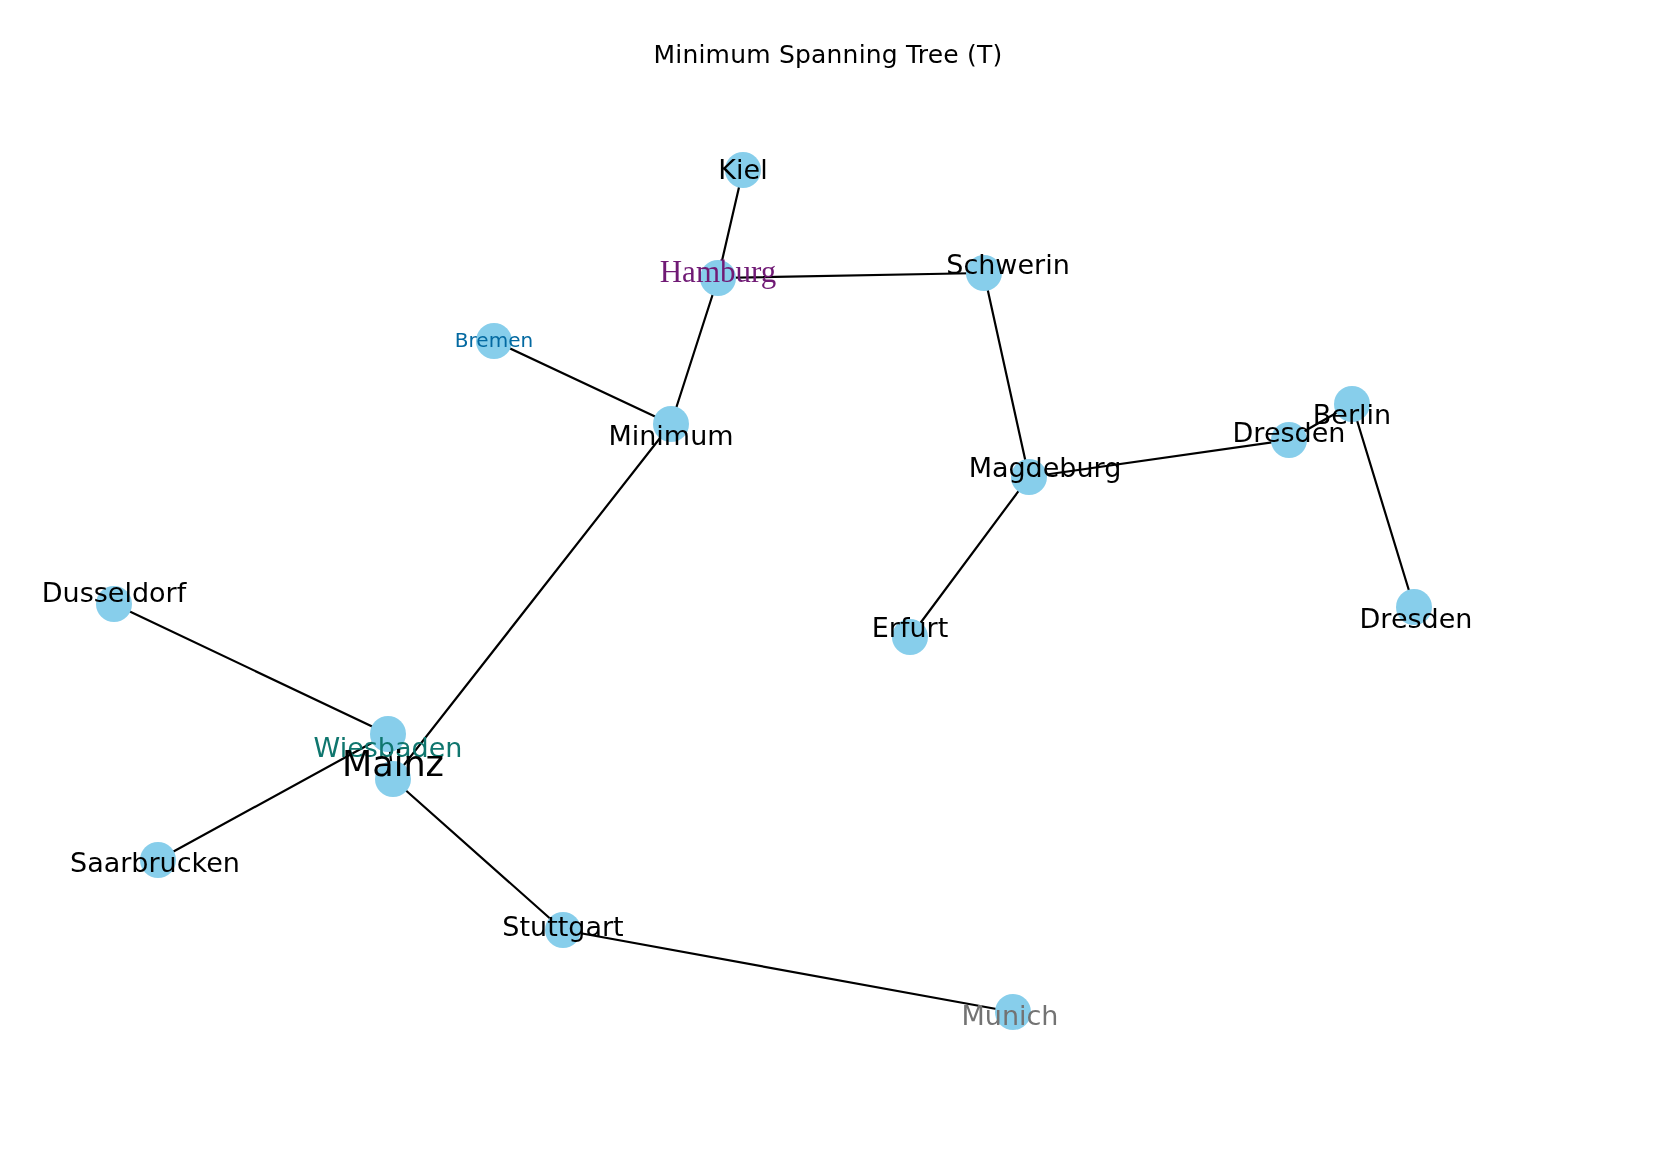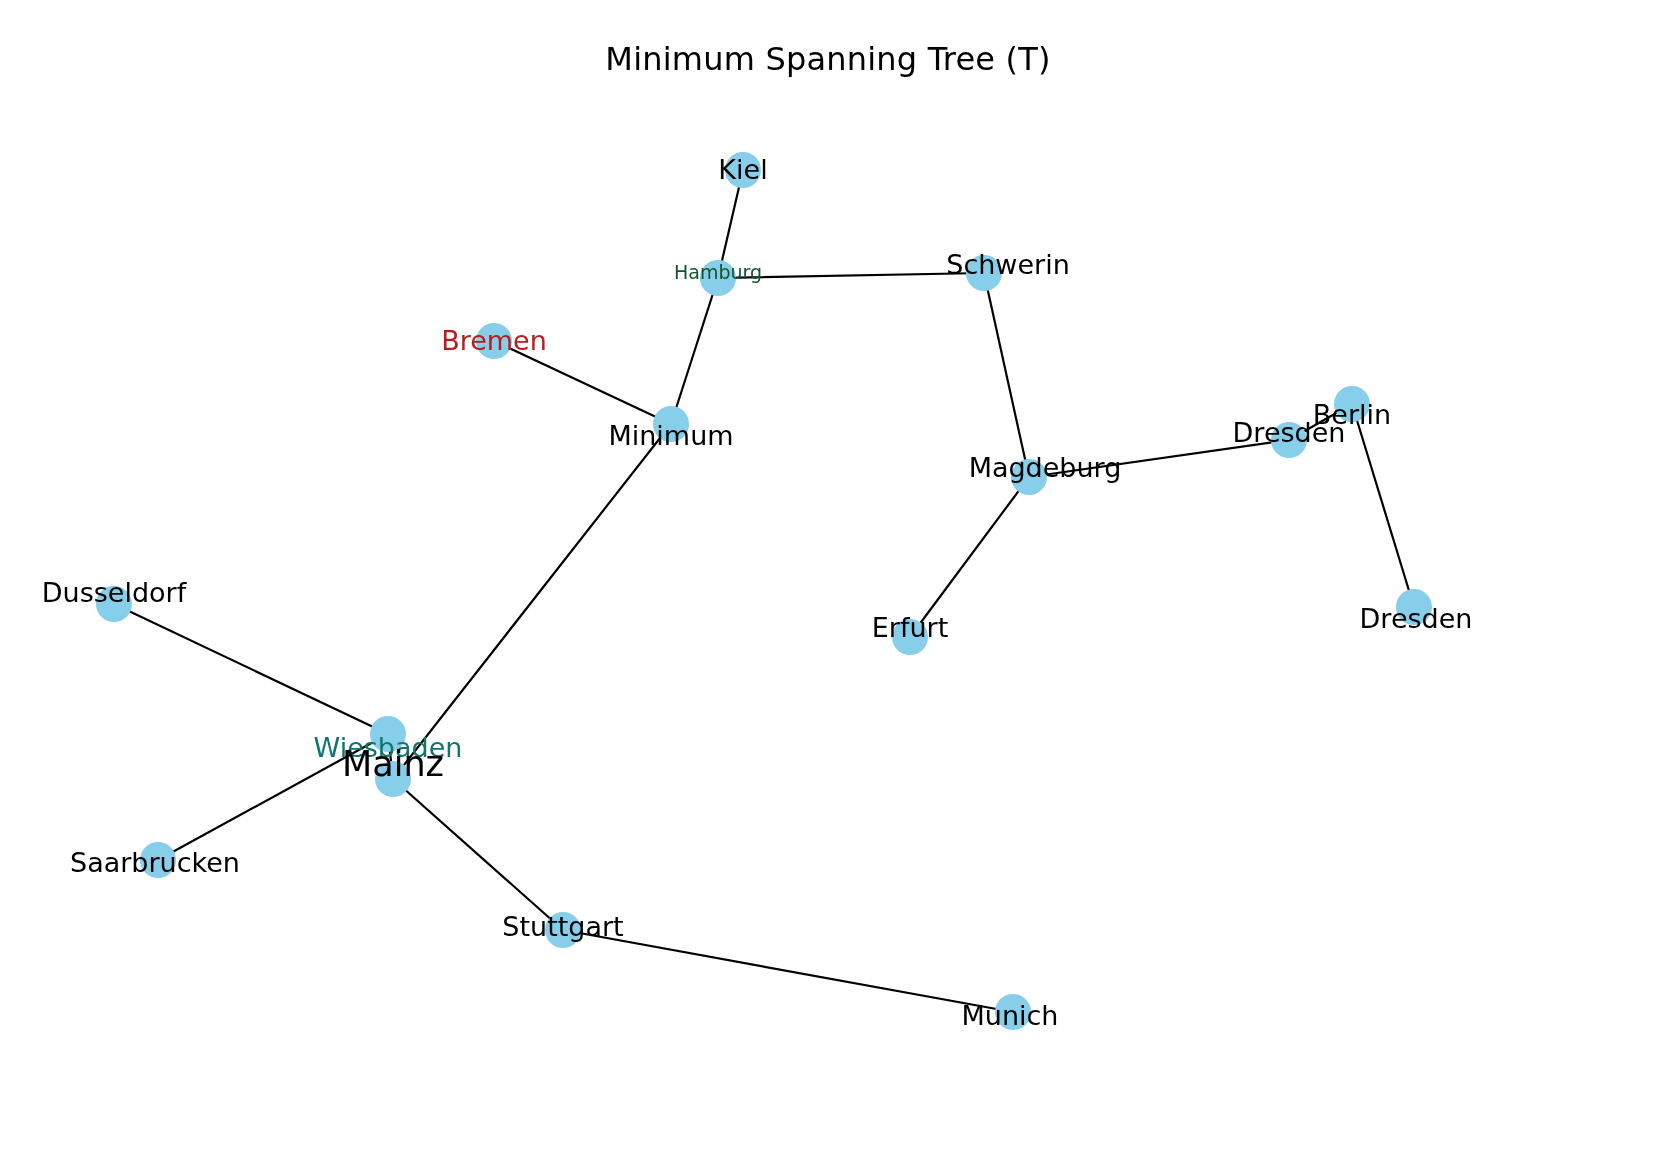--- a/index.html
+++ b/index.html
@@ -14,21 +14,21 @@
     background: #ffffff;
     overflow: hidden;
     font-family: "DejaVu Sans", sans-serif;
   }
   #title {
     position: absolute;
     top: 40px;
     left: 0;
     width: 1656px;
     text-align: center;
-    font-size: 32px;
+    font-size: 25px;
     color: #000000;
     font-family: "DejaVu Sans", sans-serif;
     letter-spacing: 0.2px;
   }
   #graph-svg {
     position: absolute;
     top: 0;
     left: 0;
     width: 1656px;
     height: 1176px;
@@ -93,30 +93,30 @@
         <circle cx="388" cy="734" r="18" class="node-circle" fill="#87ceeb"></circle>
         <circle cx="393" cy="779" r="18" class="node-circle" fill="#87ceeb"></circle>
         <circle cx="158" cy="860" r="18" class="node-circle" fill="#87ceeb"></circle>
         <circle cx="563" cy="930" r="18" class="node-circle" fill="#87ceeb"></circle>
         <circle cx="1013" cy="1012" r="18" class="node-circle" fill="#87ceeb"></circle>
       </g>
   </svg>
 
   <div id="labels-layer">
       <div class="node-label" style="left: 743px; top: 169px; color: rgb(0, 0, 0); font-size: 27px;">Kiel</div>
-      <div class="node-label" style="left: 718px; top: 272px; color: #14532d; font-size: 19px;">Hamburg</div>
+      <div class="node-label" style="left: 718px; top: 272px; color: #701a75; font-size: 31px; font-family: Liberation Serif, serif;">Hamburg</div>
       <div class="node-label" style="left: 984px; top: 264px; color: rgb(0, 0, 0); font-size: 27px; margin-left: 24px;">Schwerin</div>
-      <div class="node-label" style="left: 494px; top: 340px; color: #b91c1c; font-size: 27px;">Bremen</div>
+      <div class="node-label" style="left: 494px; top: 340px; color: #0369a1; font-size: 20px;">Bremen</div>
       <div class="node-label" style="left: 671px; top: 435px; color: rgb(0, 0, 0); font-size: 27px;">Minimum</div>
       <div class="node-label" style="left: 1352px; top: 414px; color: rgb(0, 0, 0); font-size: 27px;">Berlin</div>
       <div class="node-label" style="left: 1289px; top: 432px; color: rgb(0, 0, 0); font-size: 27px;">Dresden</div>
       <div class="node-label" style="left: 1025px; top: 467px; color: rgb(0, 0, 0); font-size: 27px; margin-left: 20px;">Magdeburg</div>
       <div class="node-label" style="left: 114px; top: 592px; color: rgb(0, 0, 0); font-size: 27px;">Dusseldorf</div>
       <div class="node-label" style="left: 910px; top: 627px; color: rgb(0, 0, 0); font-size: 27px;">Erfurt</div>
       <div class="node-label" style="left: 1416px; top: 618px; color: rgb(0, 0, 0); font-size: 27px;">Dresden</div>
       <div class="node-label" style="left: 388px; top: 747px; color: #0f766e; font-size: 27px;">Wiesbaden</div>
       <div class="node-label" style="left: 393px; top: 764px; color: rgb(0, 0, 0); font-size: 35px;">Mainz</div>
       <div class="node-label" style="left: 155px; top: 862px; color: rgb(0, 0, 0); font-size: 27px;">Saarbrucken</div>
       <div class="node-label" style="left: 563px; top: 926px; color: rgb(0, 0, 0); font-size: 27px;">Stuttgart</div>
-      <div class="node-label" style="left: 1010px; top: 1015px; color: #000000; font-size: 27px;">Munich</div>
+      <div class="node-label" style="left: 1010px; top: 1015px; color: #737373; font-size: 27px;">Munich</div>
     </div>
 
 </div>
 
 </body></html>

